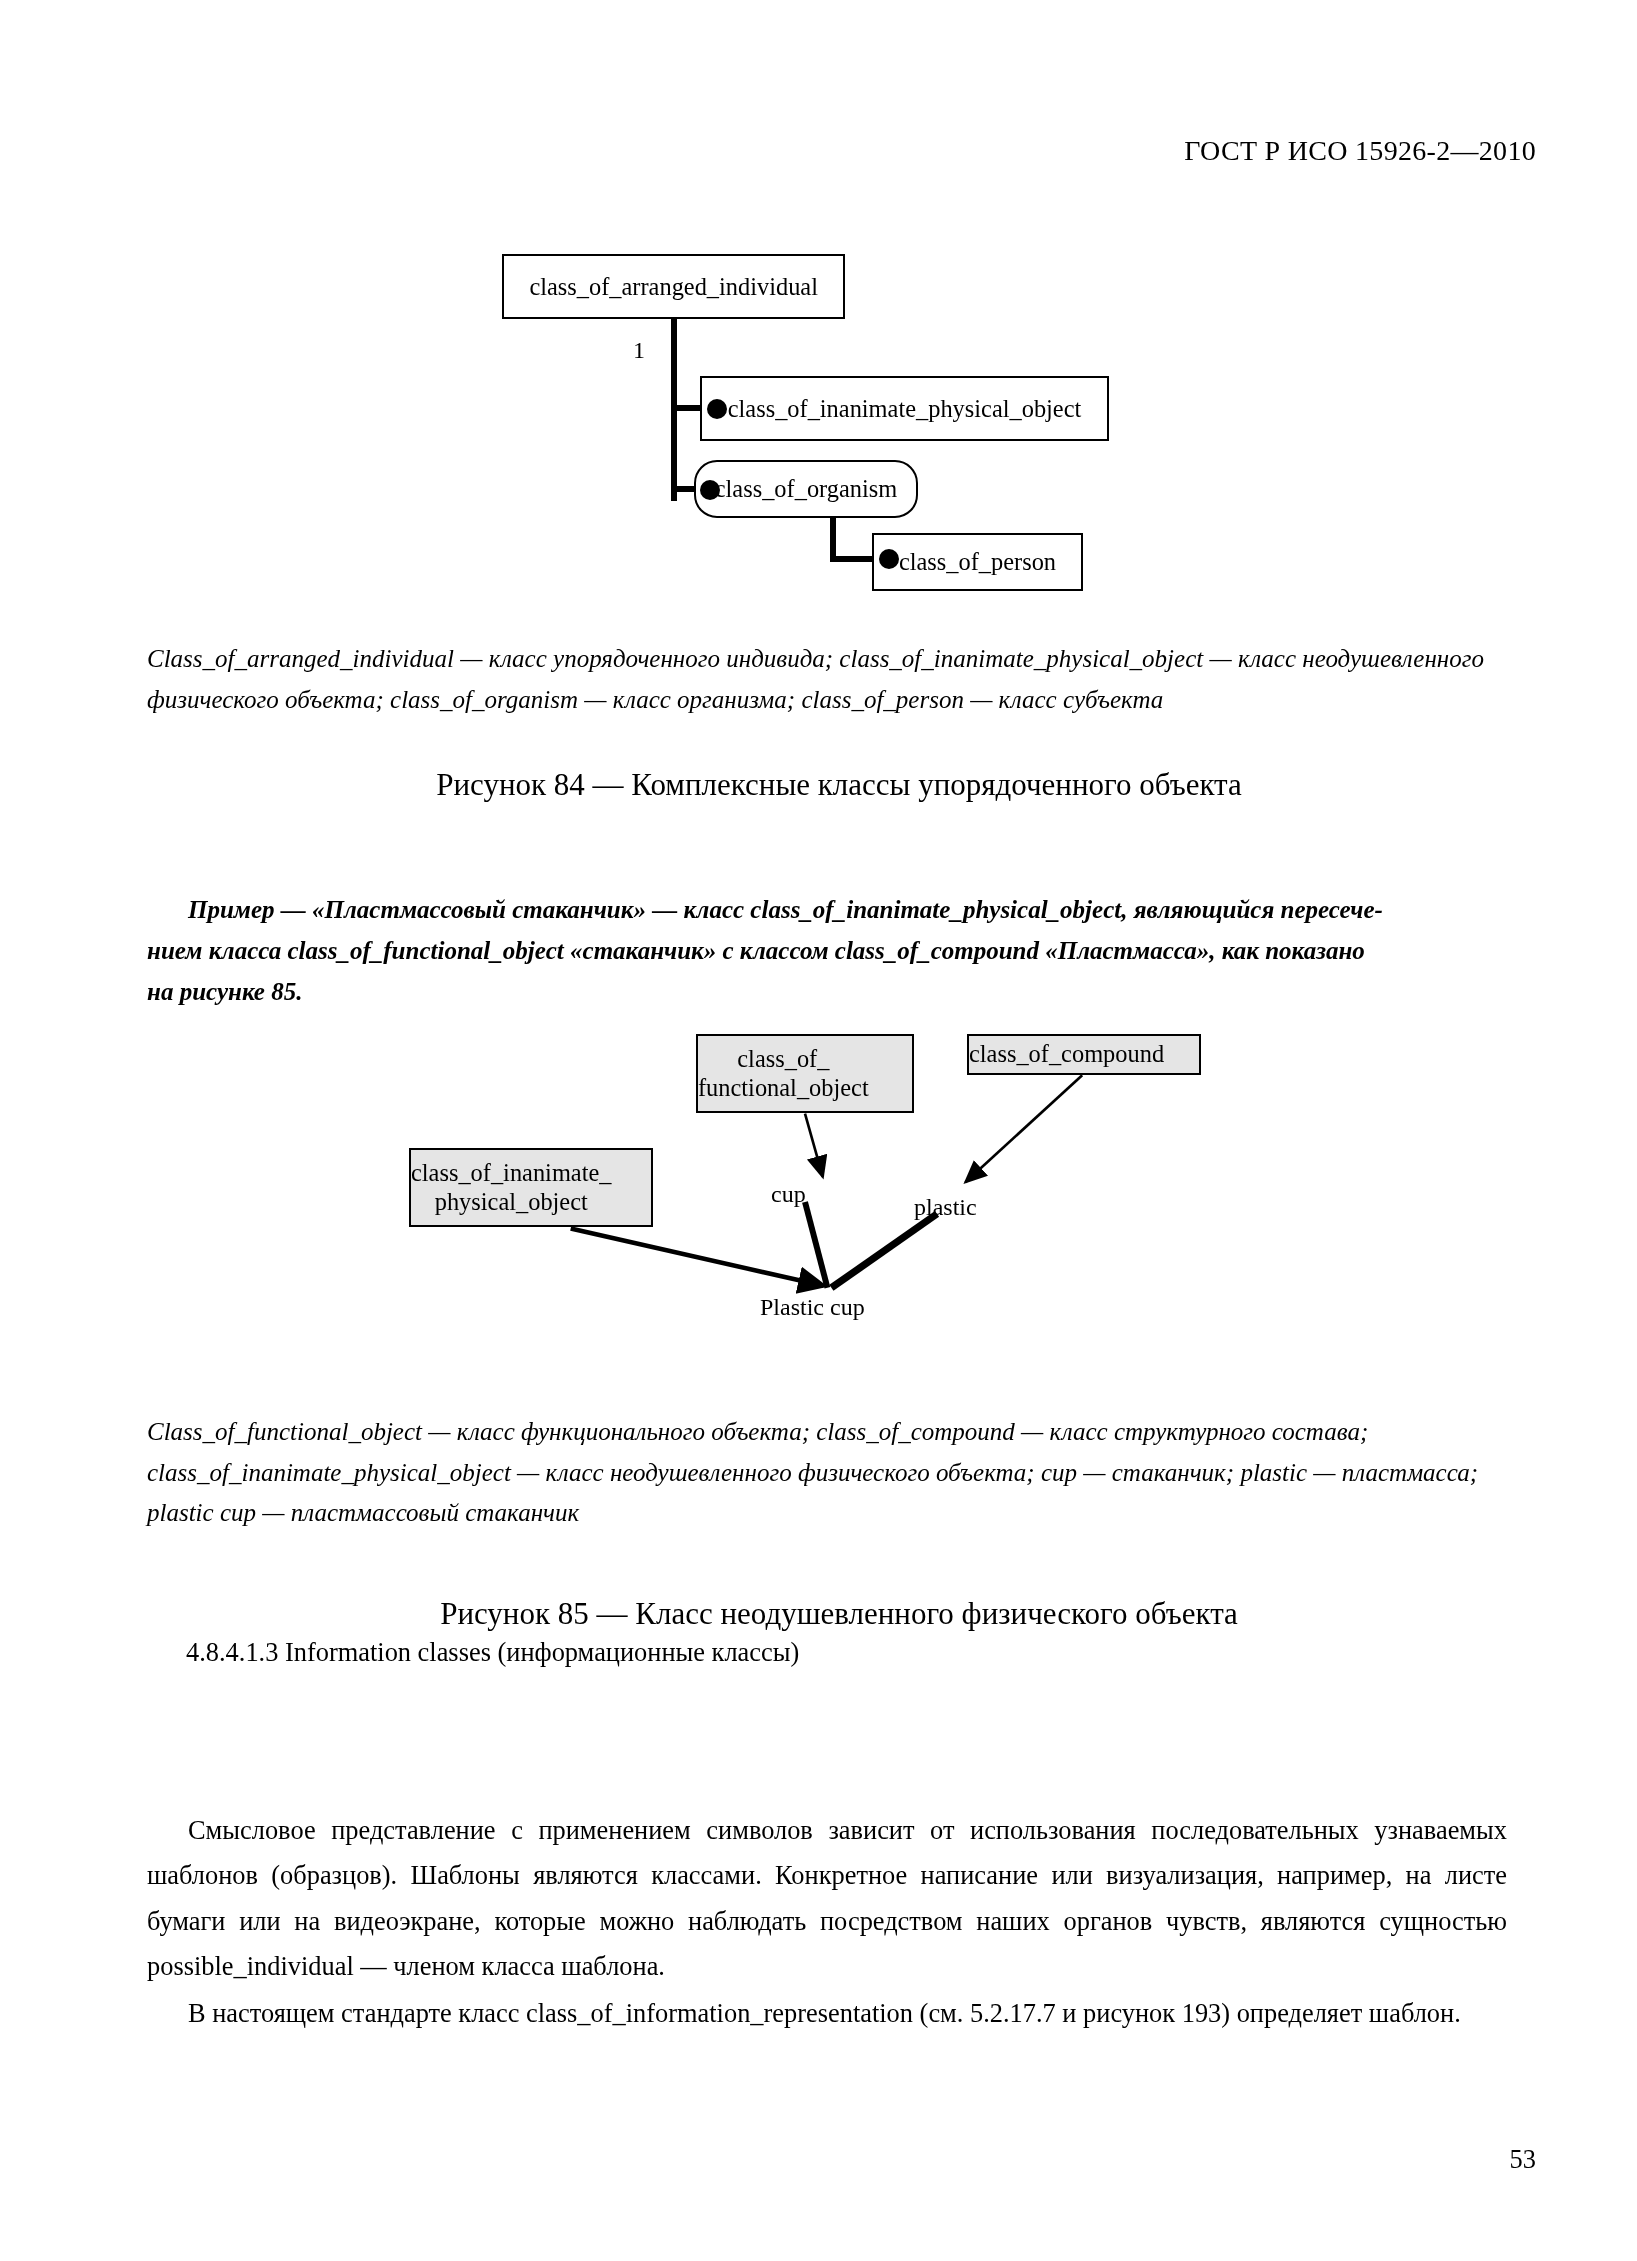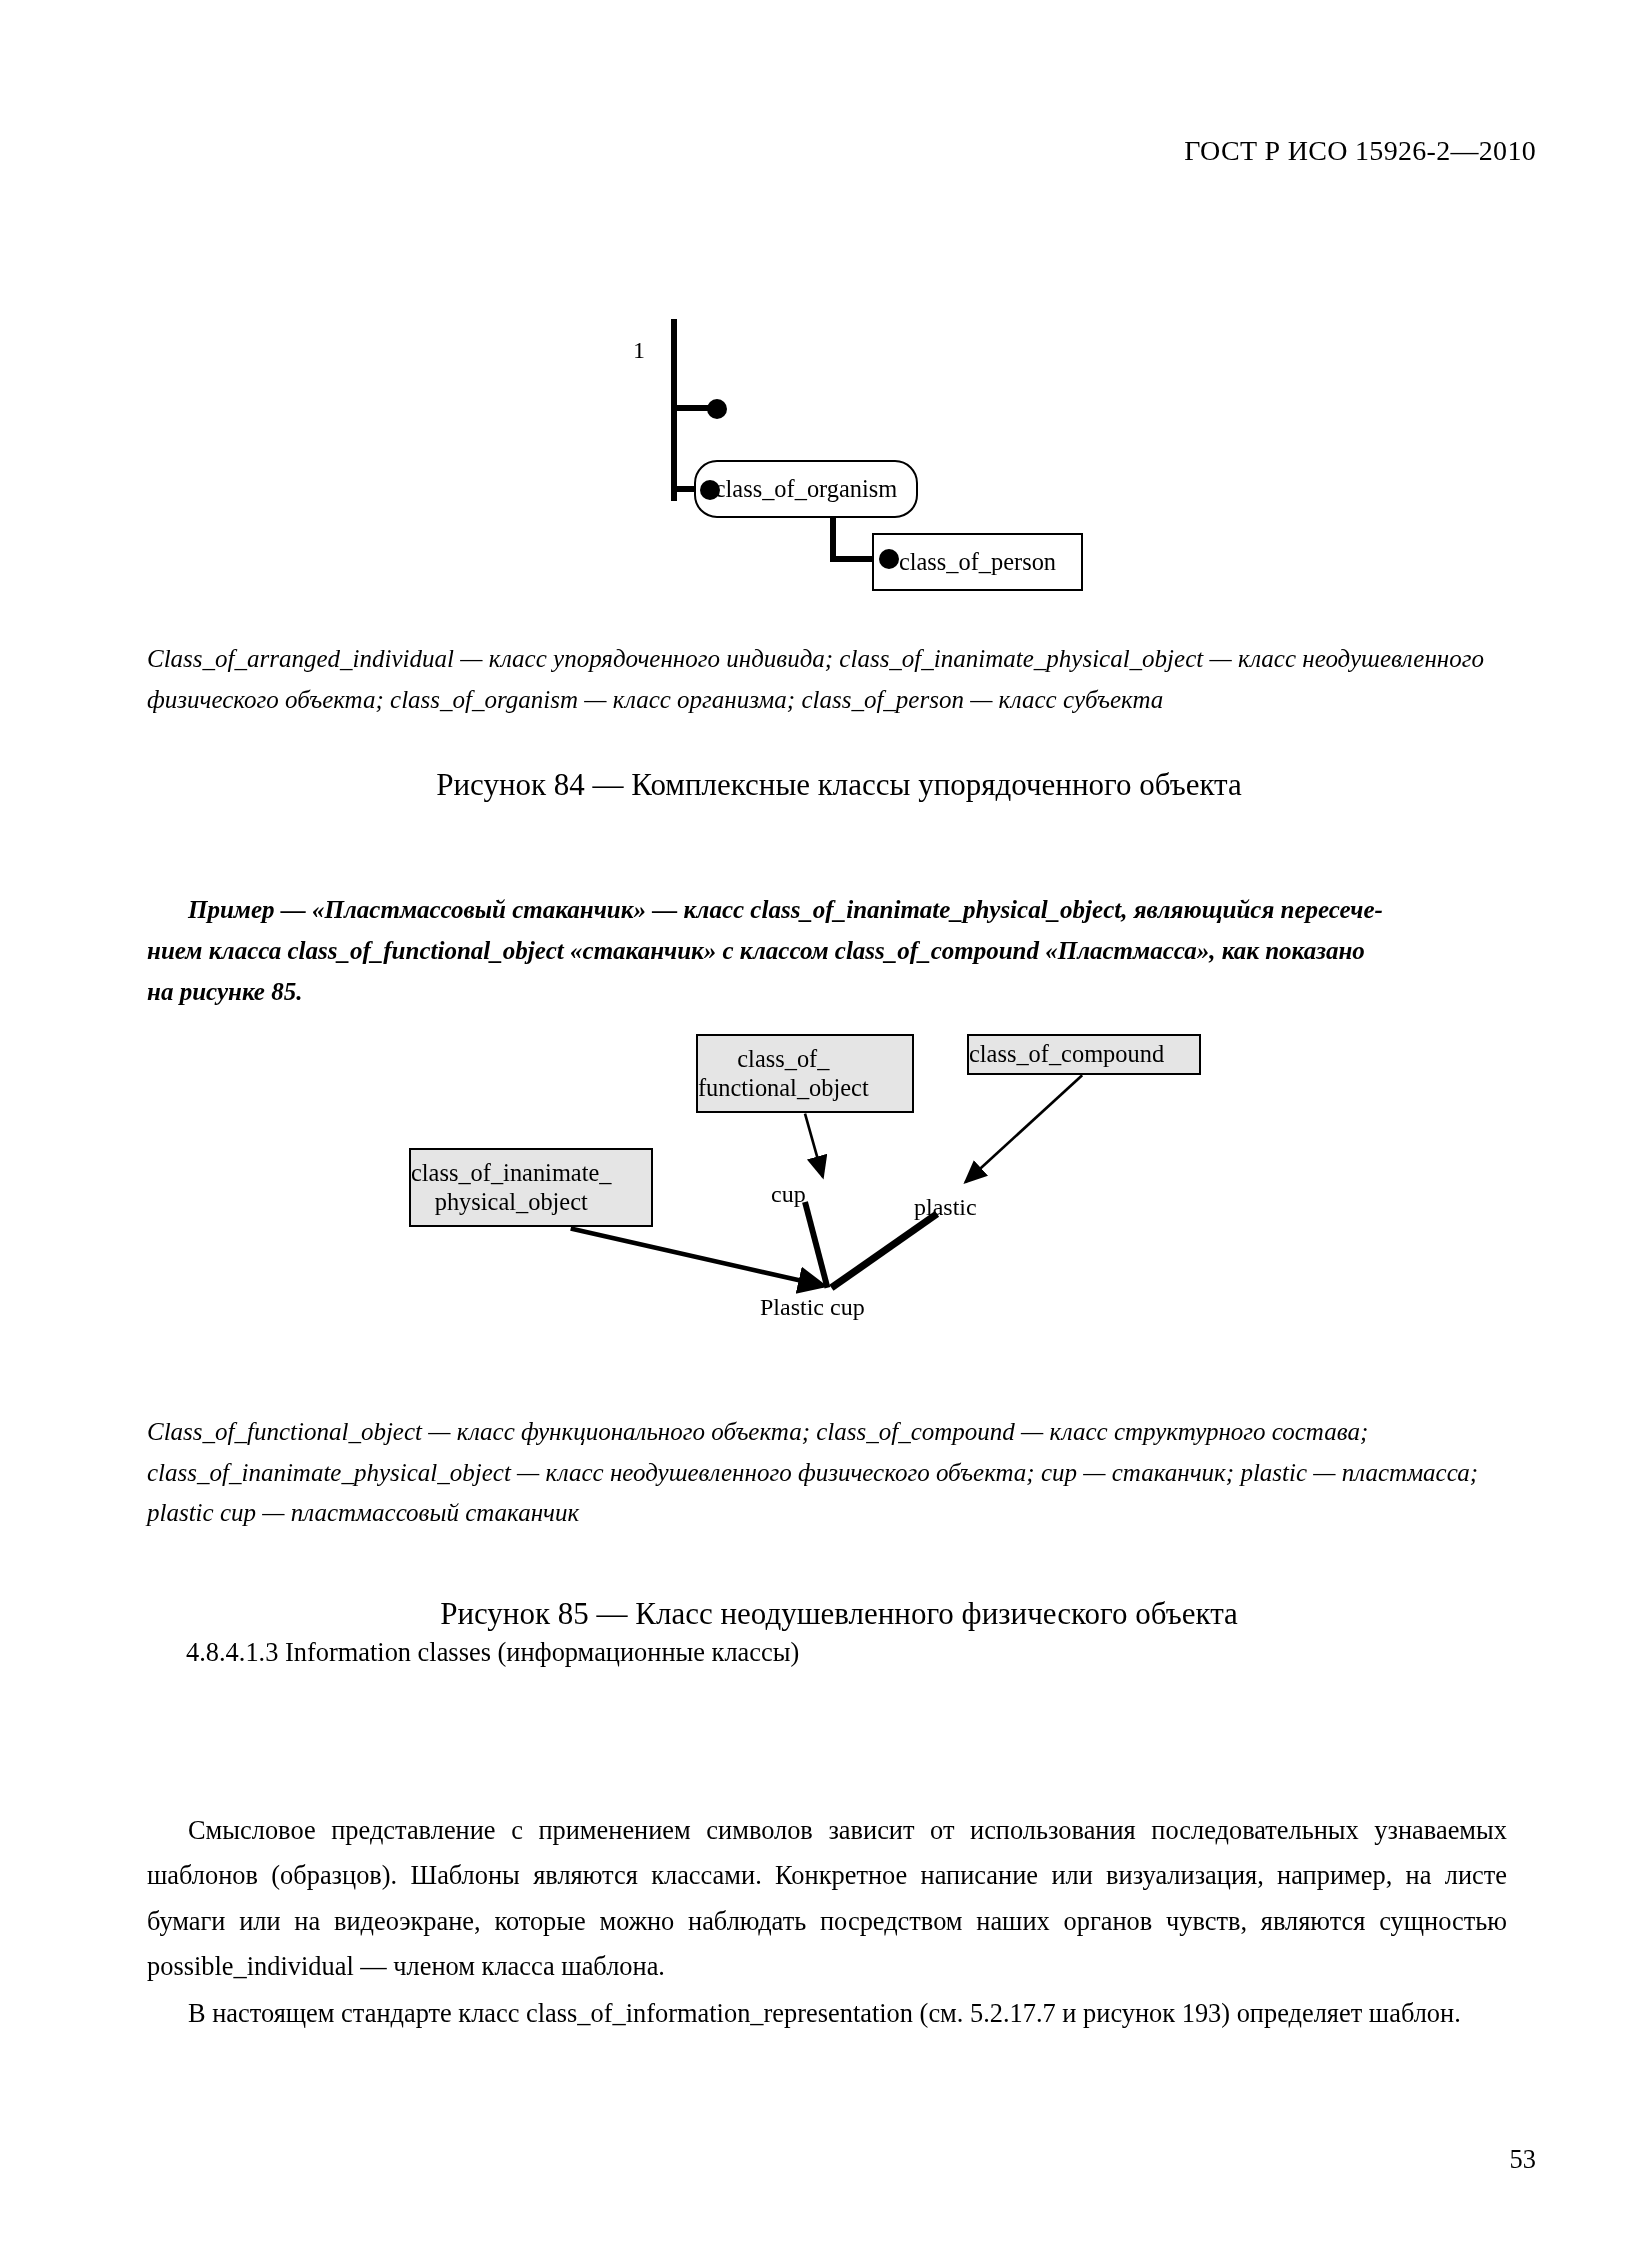--- a/index.html
+++ b/index.html
@@ -182,20 +182,22 @@
 
     <div class="vline" style="left:341px; top:264px; height:44px;"></div>
     <div class="hline" style="left:341px; top:302px; width:59px;"></div>
 
     <div class="bullet" style="left:218px; top:145px;"></div>
     <div class="bullet" style="left:211px; top:226px;"></div>
     <div class="bullet" style="left:390px; top:295px;"></div>
 
     <div class="mult-label" style="left:144px; top:83px;">1</div>
 
+    <div class="node n84-1">class_of_arranged_individual</div>
+    <div class="node n84-2">class_of_inanimate_physical_object</div>
     <div class="node n84-3">class_of_organism</div>
     <div class="node n84-4">class_of_person</div>
   </div>
 
   <div class="legend" style="left:147px; top:639px; width:1347px;">Class_of_arranged_individual — класс упорядоченного индивида; class_of_inanimate_physical_object — класс неодушевленного физического объекта; class_of_organism — класс организма; class_of_person — класс субъекта</div>
 
   <div class="fig-caption" style="left:0; top:767px;">Рисунок 84 — Комплексные классы упорядоченного объекта</div>
 
   <div class="example" style="top:846px;">
     <span class="ind"></span><span>Пример — «Пластмассовый стаканчик» — класс class_of_inanimate_physical_object, являющийся пересече-</span>

